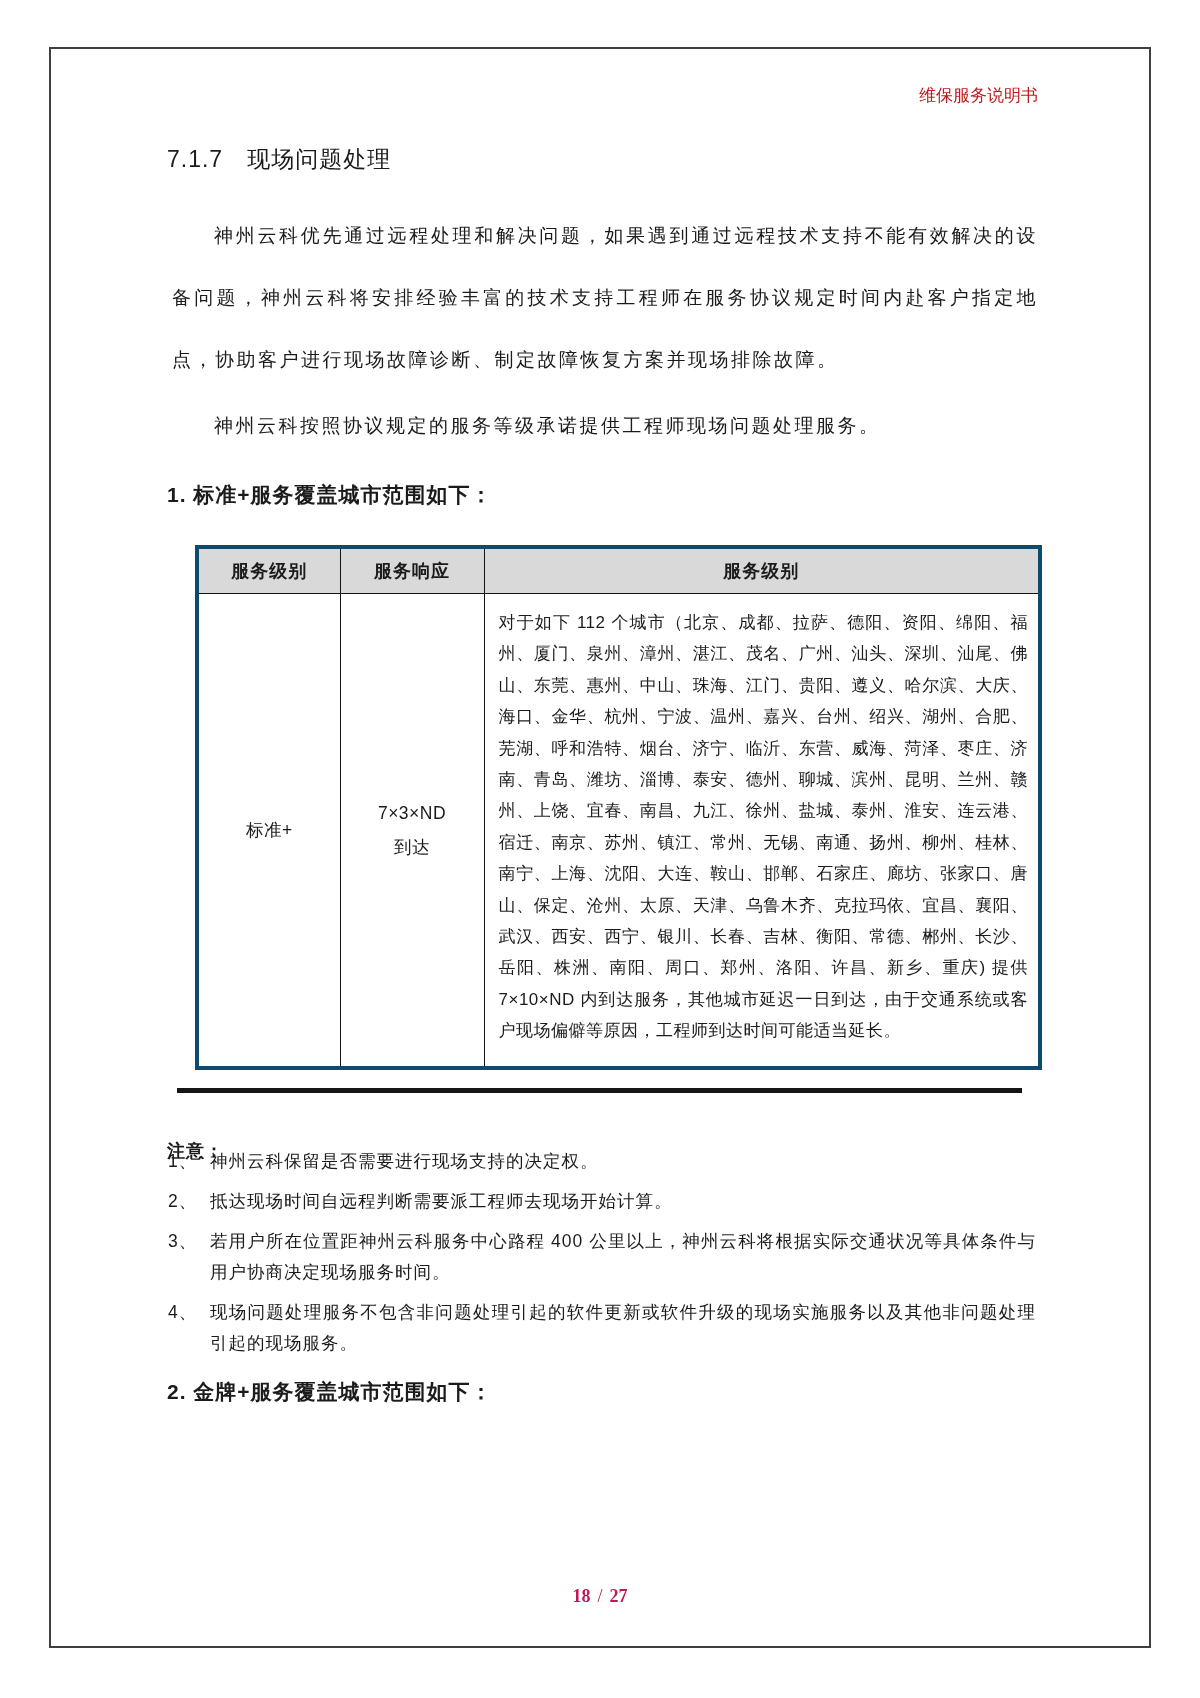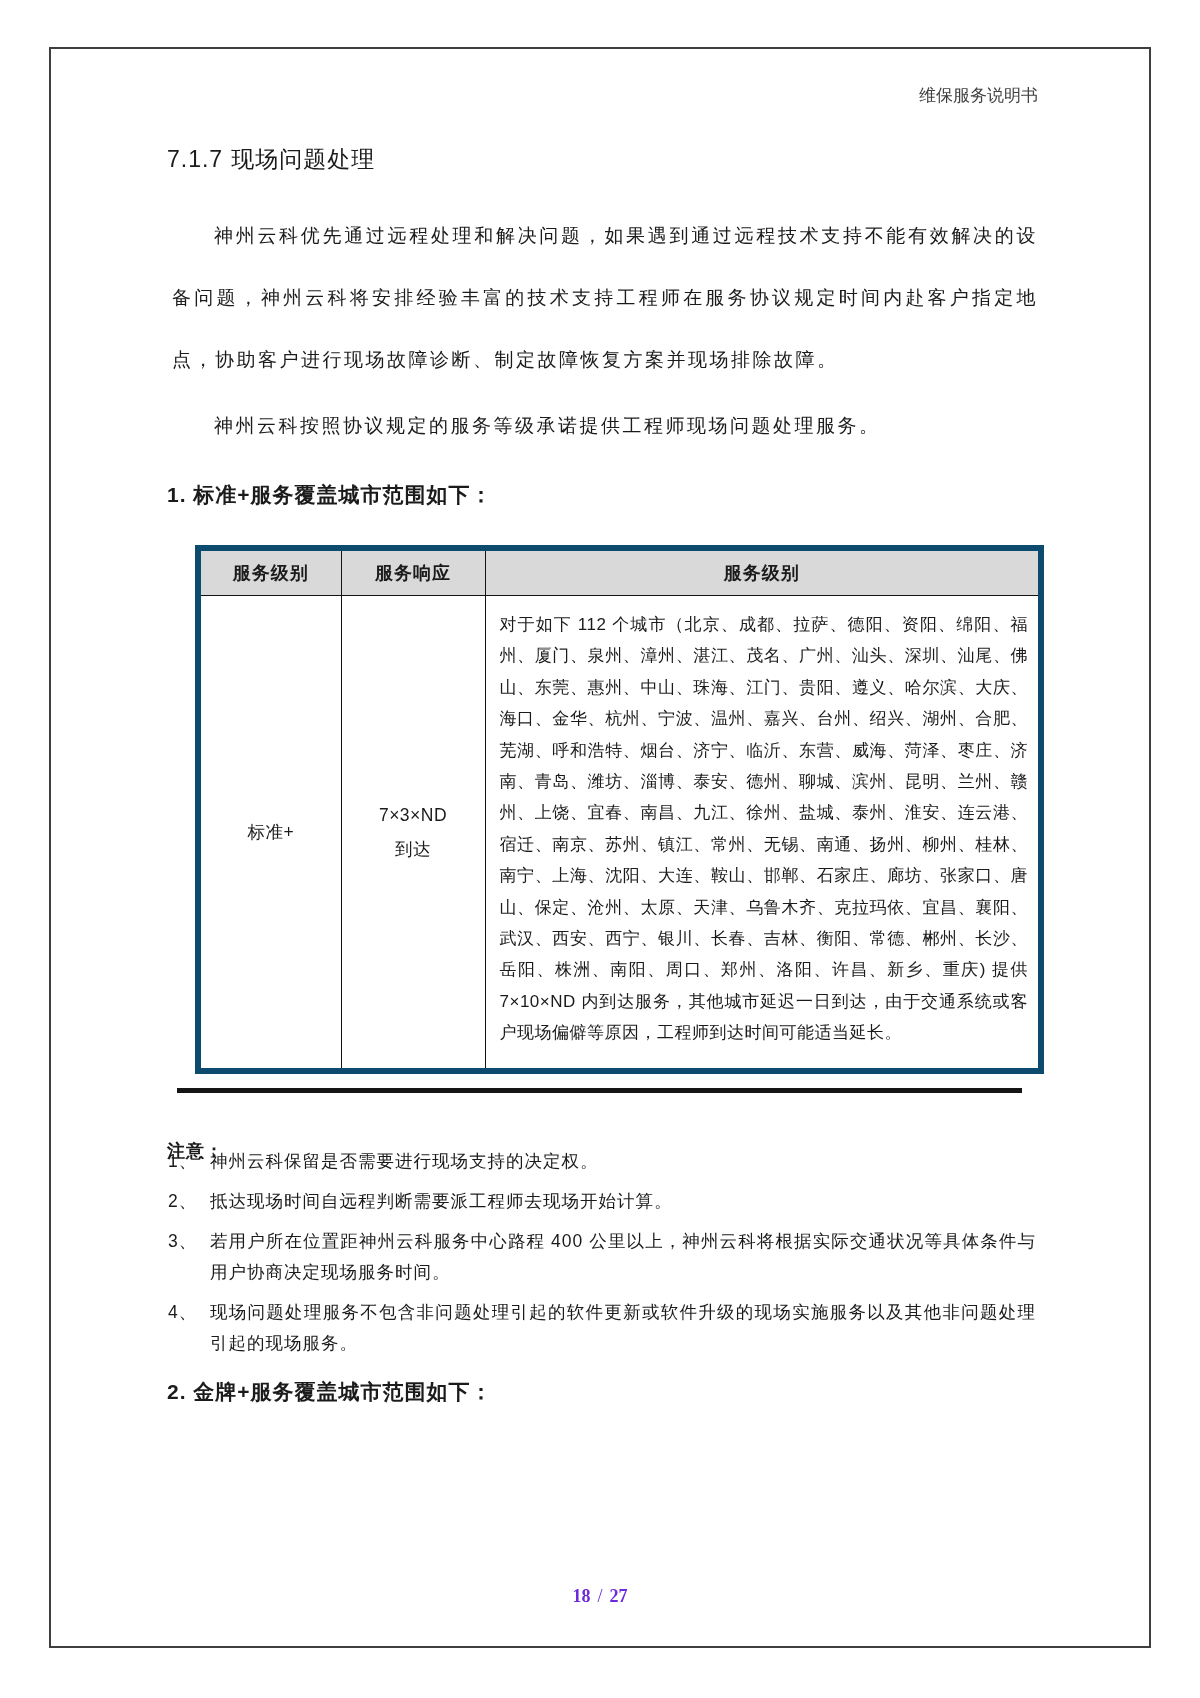--- a/index.html
+++ b/index.html
@@ -14,48 +14,48 @@
   }
   .page-border{
     position:absolute;left:49px;top:47px;
     width:1098px;height:1597px;
     border:2px solid #3f3f3f;
   }
   .doc-header{
     position:absolute;top:84px;left:168px;width:870px;
     text-align:right;
     font-family:"Liberation Serif","DejaVu Serif",serif;
-    font-size:17px;color:#404040;
+    font-size:17px;color:#b91c1c;
   }
   .sec-heading{
     position:absolute;top:144px;left:167px;margin:0;
     font-size:23px;font-weight:500;letter-spacing:1px;
   }
-  .sec-heading .sec-num{margin-right:8px;}
+  .sec-heading .sec-num{margin-right:24px;}
   .para{
     position:absolute;left:168px;width:866px;margin:4px;
     font-size:19px;line-height:62px;
     letter-spacing:2.5px;
     text-align:justify;
     text-indent:42px;
   }
   .p1{top:201px;}
   .p2{top:391px;}
   .list-heading{
     position:absolute;left:167px;
     font-size:21px;font-weight:700;letter-spacing:1px;
   }
   .lh1{top:481px;}
   .lh2{top:1378px;}
   .svc-table{
     position:absolute;top:545px;left:195px;
     width:843px;border-collapse:collapse;table-layout:fixed;
   }
   .svc-table th,.svc-table td{border:1.5px solid #141414;}
-  .svc-table{border:6px solid #0c4a6e;}
+  .svc-table{border:4px solid #0c4a6e;}
   .svc-table th{
     height:44px;background:#d9d9d9;
     font-size:18px;font-weight:700;text-align:center;
     vertical-align:middle;padding:0;letter-spacing:1px;
   }
   .col1{width:143px;}
   .col2{width:144px;}
   .col3{width:556px;}
   .cell-center{
     text-align:center;vertical-align:middle;
@@ -83,21 +83,21 @@
     display:flex;
     font-size:17.5px;line-height:31px;
     margin-bottom:9px;letter-spacing:1px;
   }
   .note .num{flex:0 0 42px;}
   .note .txt{flex:1;text-align:justify;}
   .footer{
     position:absolute;top:1586px;left:0;width:1200px;
     text-align:center;
     font-family:"Liberation Serif","DejaVu Serif",serif;
-    font-size:18px;font-weight:700;color:#6d28d9;
+    font-size:18px;font-weight:700;color:#be185d;
   }
   .footer .sep{font-weight:400;margin:0 7px;}
 </style>
 </head>
 <body>
 
 <div class="page">
 
   <div class="page-border"></div>
 

